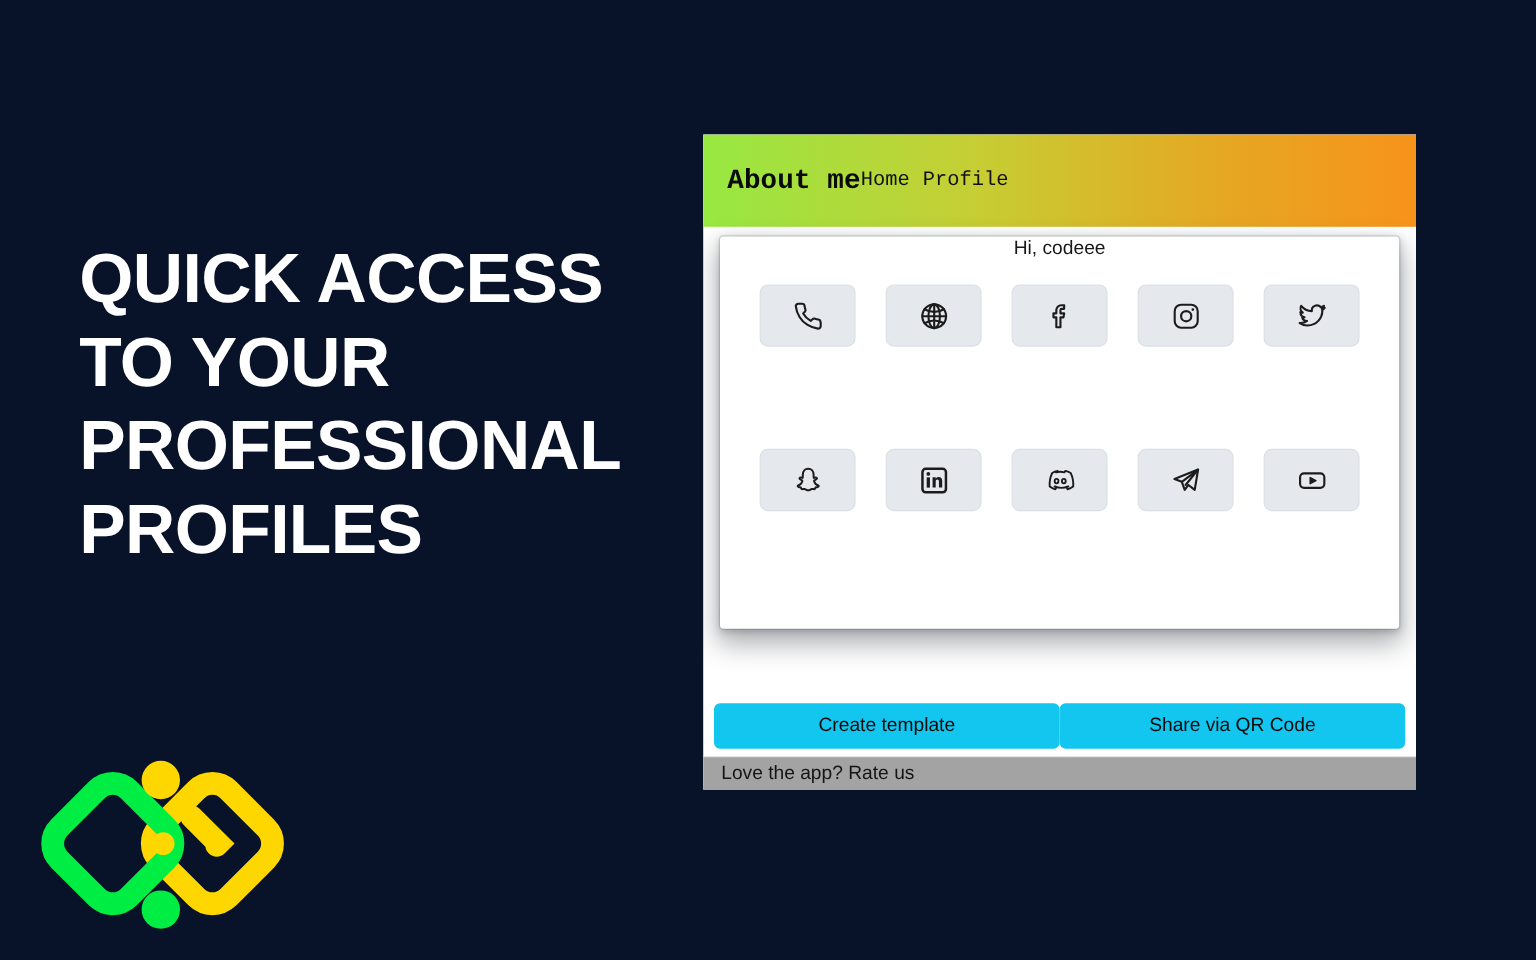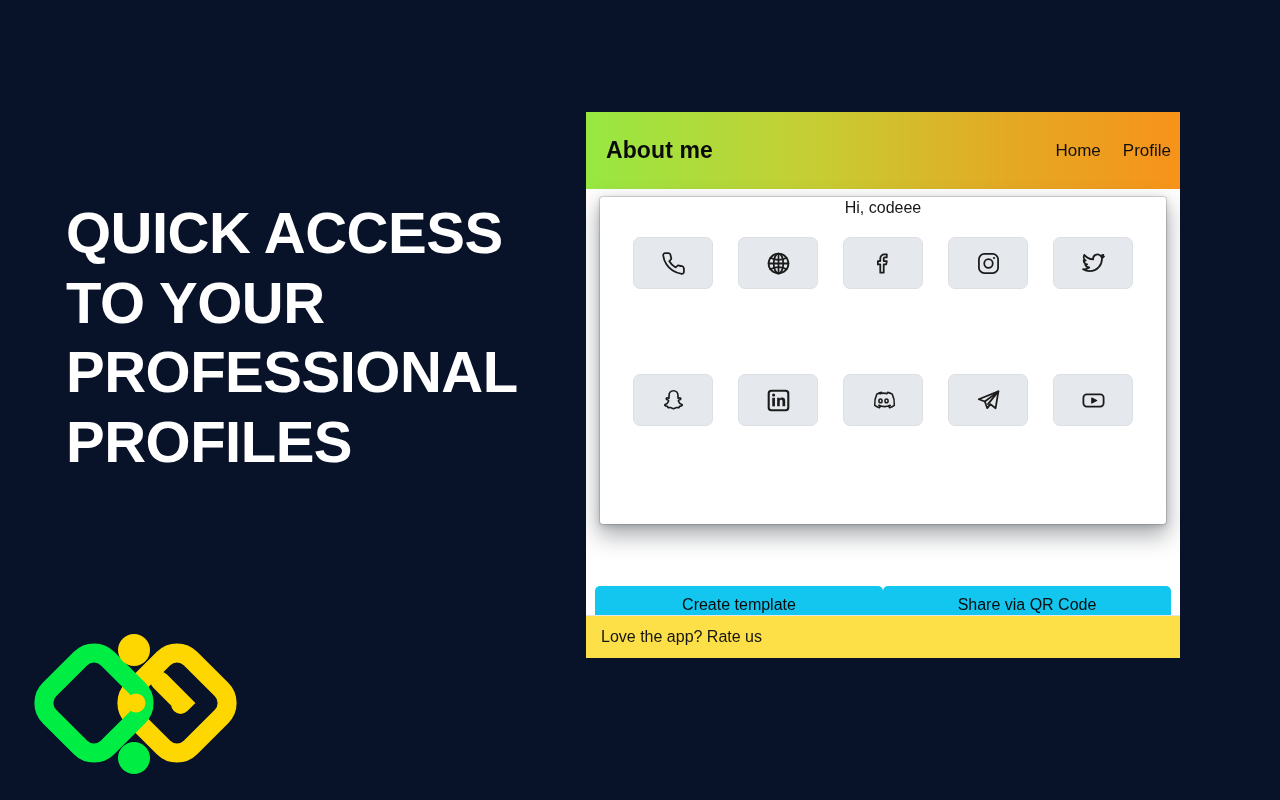--- a/index.html
+++ b/index.html
@@ -56,36 +56,35 @@
     height: 546px;
     background: #FFFFFF;
     overflow: hidden;
   }
 
   .app-header {
     height: 77px;
     background: linear-gradient(90deg, #97E842 0%, #C6CE34 38%, #E5A823 72%, #F7931A 100%);
     display: flex;
     align-items: center;
-    justify-content: space-between;
     padding: 0 9px 0 20px;
+    font-family: Liberation Mono, monospace;
   }
 
   .app-title {
     font-size: 23px;
     font-weight: bold;
     color: #0A0A0A;
     letter-spacing: 0.1px;
   }
 
   .app-nav {
     display: flex;
     align-items: center;
-    gap: 22px;
-    margin-left: 38px;
+    gap: 11px;
   }
   .app-nav a {
     font-size: 17px;
     color: #111111;
     text-decoration: none;
     white-space: nowrap;
   }
 
   
   .card-zone {
@@ -156,22 +155,22 @@
     align-items: center;
     justify-content: center;
   }
 
   
   .app-footer {
     position: absolute;
     left: 0;
     bottom: 0;
     width: 594px;
-    height: 43px;
-    background: #fde047;
+    height: 28px;
+    background: #a3a3a3;
     border-top: 1px solid #E3E5E9;
     display: flex;
     align-items: center;
     padding-left: 15px;
   }
   .footer-text {
     font-size: 16px;
     color: #151515;
   }
 </style>

